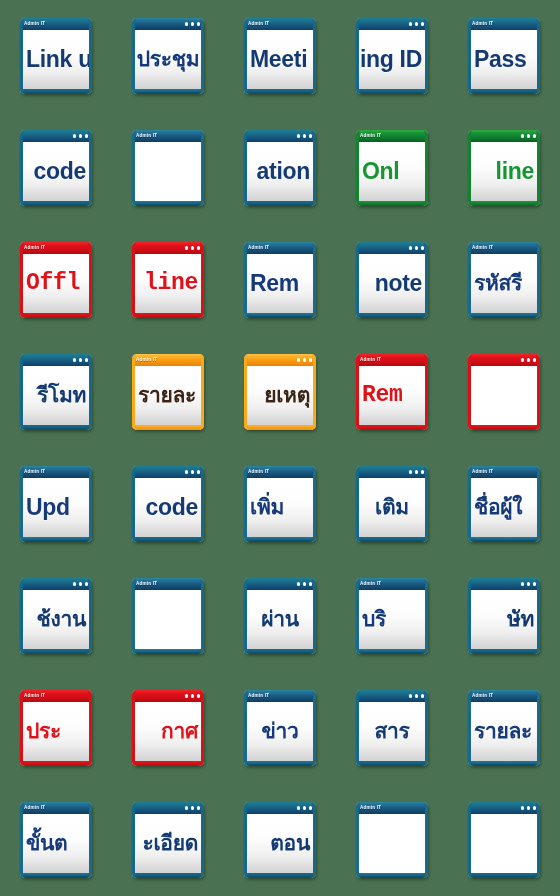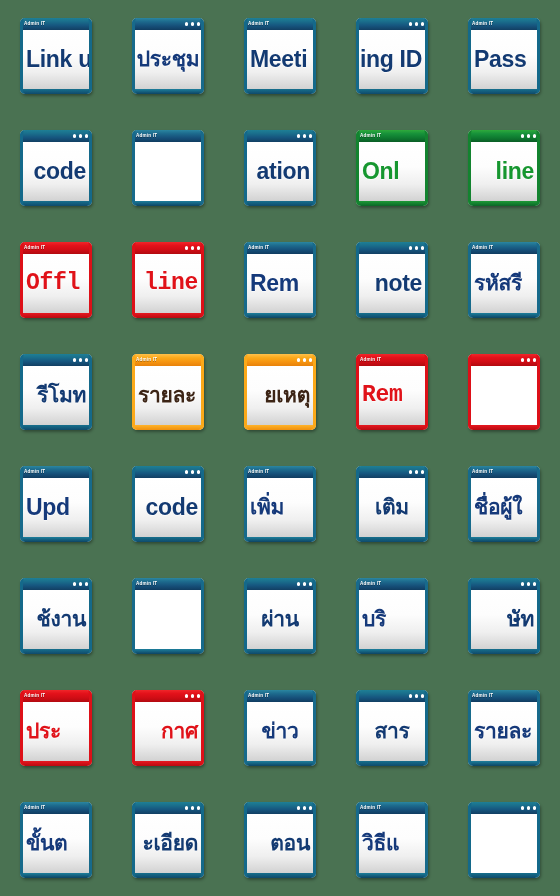--- a/index.html
+++ b/index.html
@@ -640,23 +640,20 @@
         </div>
         <div class="botbar"></div>
         <div class="frame"></div>
       </div>
     </div>
     <div class="cell">
       <div class="sticker t-blue clip-right">
         <div class="titlebar">
           <span class="tlabel">Admin IT</span>
         </div>
-        <div class="screen">
-          <span class="word thai">วิธีแ</span>
-        </div>
         <div class="botbar"></div>
         <div class="frame"></div>
       </div>
     </div>
     <div class="cell">
       <div class="sticker t-teal clip-left">
         <div class="titlebar">
           <span class="dots">
             <i></i>
             <i></i>

